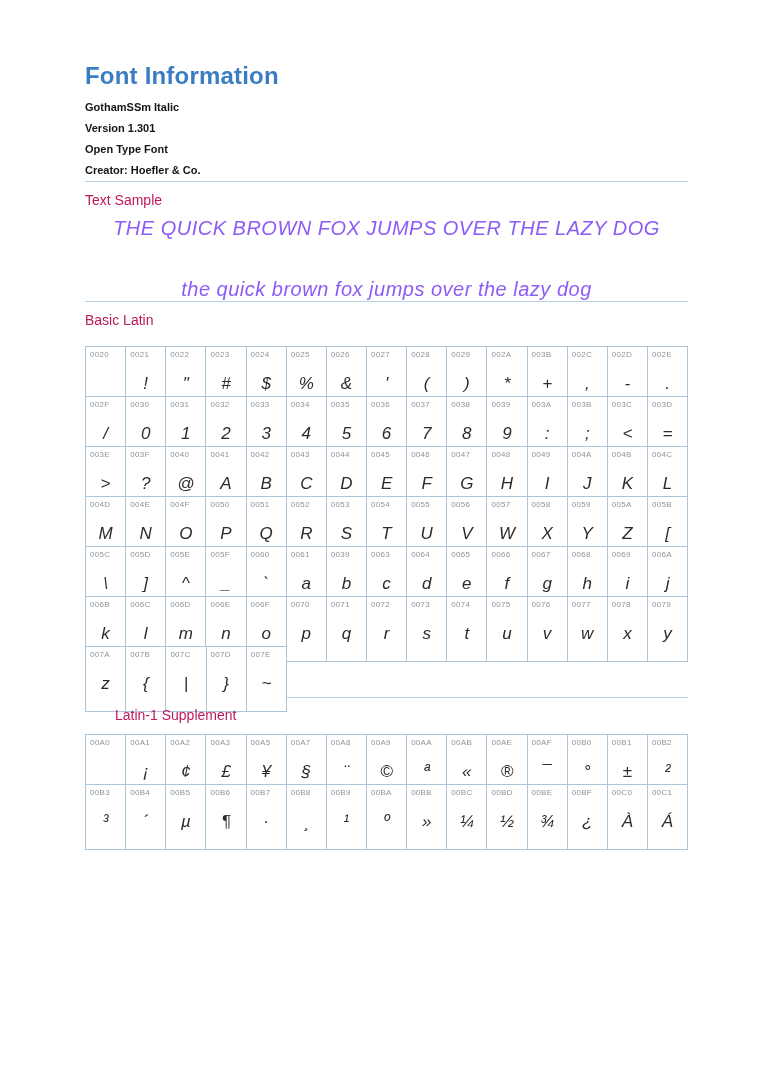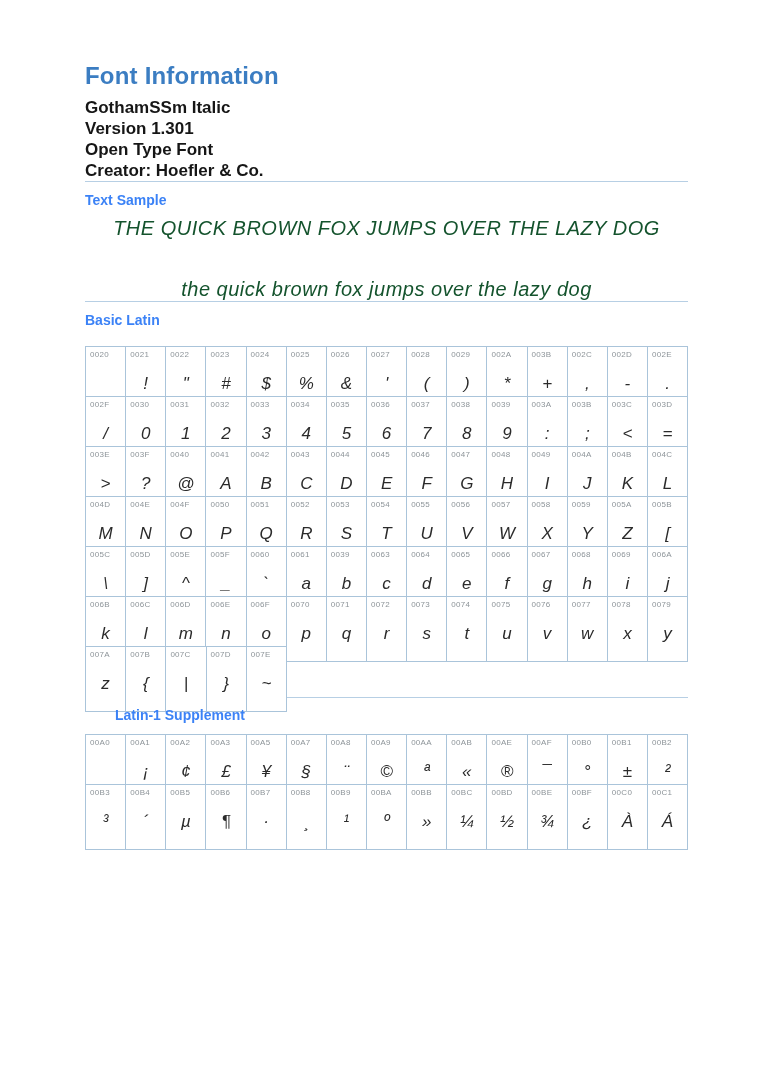--- a/index.html
+++ b/index.html
@@ -13,38 +13,38 @@
     width: 768px; height: 1087px;
     padding: 62px 80px 0 85px;
     background: #ffffff;
   }
   h1.title {
     margin: 0 0 7px 0;
     font-size: 24px; font-weight: bold;
     color: #3b7dc2; letter-spacing: 0.2px;
   }
   .meta-line {
-    font-size: 17px; font-weight: bold; color: #161616;
+    font-size: 11px; font-weight: bold; color: #161616;
     line-height: 21px; white-space: nowrap;
   }
   hr.rule {
     border: none; border-top: 1px solid #b7cfe4;
     margin: 0; width: 100%;
   }
   .rule-1 { margin-top: 9px; }
   .rule-2 { margin-top: 18px; }
   .rule-3 { margin-top: 12px; }
   h2.section-heading {
     margin: 10px 0 0 0;
-    font-size: 14px; font-weight: bold; color: #3b82f6;
+    font-size: 14px; font-weight: normal; color: #be185d;
   }
   h2.latin1-heading { margin-top: 9px; padding-left: 30px; }
   .sample {
     margin: 0; text-align: center;
-    font-style: italic; color: #14532d;
+    font-style: italic; color: #8b5cf6;
     font-size: 20px; letter-spacing: 0.5px;
   }
   .sample-upper { margin-top: 9px; }
   .sample-lower { margin-top: 38px; }
   .glyph-table { margin-top: 18px; padding: 1px 0 0 1px; }
   .latin1-table { margin-top: 11px; }
   .glyph-row { display: flex; height: 51px; margin-top: -1px; }
   .glyph-cell {
     box-sizing: border-box;
     width: 41.2px; height: 66px; margin-left: -1px;

